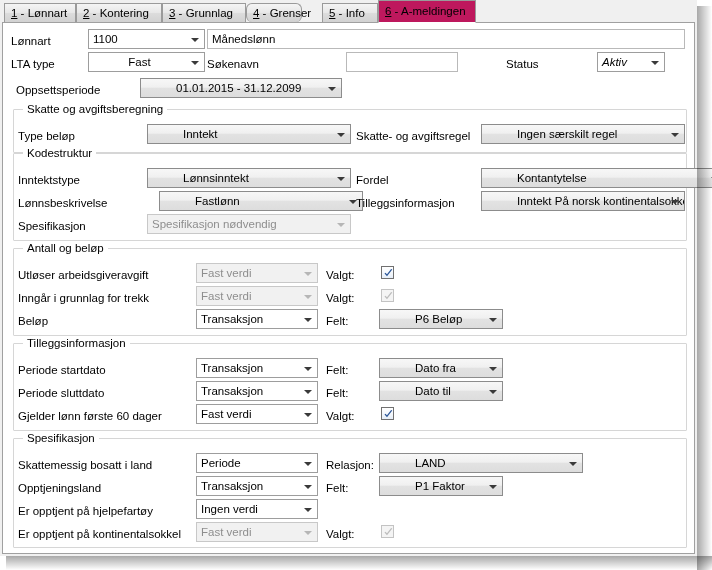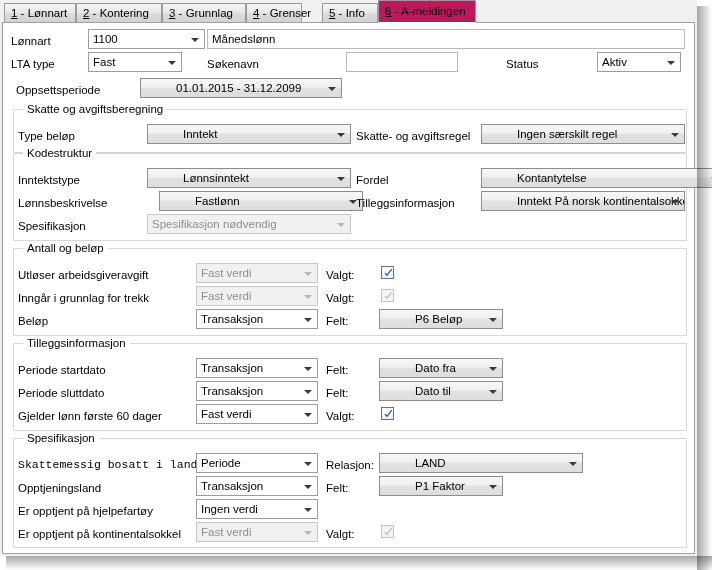--- a/index.html
+++ b/index.html
@@ -180,21 +180,21 @@
   <div id="tabstrip">
     <div class="tab" style="left:4px; width:72px;">
       <u>1</u><span> - Lønnart</span>
     </div>
     <div class="tab" style="left:76px; width:86px;">
       <u>2</u><span> - Kontering</span>
     </div>
     <div class="tab" style="left:162px; width:84px;">
       <u>3</u><span> - Grunnlag</span>
     </div>
-    <div class="tab" style="left:246px; width:56px;">
+    <div class="tab" style="left:246px; width:56px;border-radius:6px;">
       <u>4</u><span> - Grenser</span>
     </div>
     <div class="tab" style="left:322px; width:56px;">
       <u>5</u><span> - Info</span>
     </div>
     <div class="tab active" style="left:378px; width:98px;">
       <u>6</u><span> - A-meldingen</span>
     </div>
   </div>
 
@@ -203,30 +203,30 @@
     <div class="lbl" style="left:8px; top:11px;">Lønnart</div>
     <div class="combo" style="left:85px; top:6px; width:117px;">
       <span>1100</span>
       <span class="arrow"></span>
     </div>
     <div class="textbox" style="left:204px; top:6px; width:478px;">
       <span>Månedslønn</span>
     </div>
 
     <div class="lbl" style="left:8px; top:34px;">LTA type</div>
-    <div class="combo" style="left:85px; top:29px; width:94px;">
+    <div class="combo" style="left:85px; top:29px; width:117px;text-align:center;">
       <span>Fast</span>
       <span class="arrow"></span>
     </div>
     <div class="lbl" style="left:204px; top:34px;">Søkenavn</div>
     <div class="textbox" style="left:343px; top:29px; width:112px;">
       <span></span>
     </div>
     <div class="lbl" style="left:503px; top:34px;">Status</div>
-    <div class="combo" style="left:594px; top:29px; width:84px;">
+    <div class="combo" style="left:594px; top:29px; width:68px;font-style:italic;">
       <span>Aktiv</span>
       <span class="arrow"></span>
     </div>
 
     <div class="lbl" style="left:13px; top:60px;">Oppsettsperiode</div>
     <div class="combo grad" style="left:137px; top:55px; width:202px;">
       <span>01.01.2015 - 31.12.2099</span>
       <span class="arrow"></span>
     </div>
 
@@ -349,21 +349,21 @@
     <div class="checkbox" style="left:378px; top:384px;">
       <svg width="11" height="11" viewBox="0 0 11 11">
         <path d="M1.5 5.4 L4.0 8.2 L9.3 1.6 L8.1 1.0 L4.0 6.3 L2.4 4.7 Z" fill="#2a5699"></path>
       </svg>
     </div>
 
     <div class="group" style="left:10px; top:415px; width:674px; height:110px;">
       <div class="group-title">Spesifikasjon</div>
     </div>
 
-    <div class="lbl" style="left:15px; top:435px;font-family:Liberation Mono, monospace;">Skattemessig bosatt i land</div>
+    <div class="lbl" style="left:15px; top:435px;">Skattemessig bosatt i land</div>
     <div class="combo" style="left:193px; top:430px; width:122px;">
       <span>Periode</span>
       <span class="arrow"></span>
     </div>
     <div class="lbl" style="left:323px; top:435px;">Relasjon:</div>
     <div class="combo grad" style="left:376px; top:430px; width:204px;">
       <span>LAND</span>
       <span class="arrow"></span>
     </div>
 

